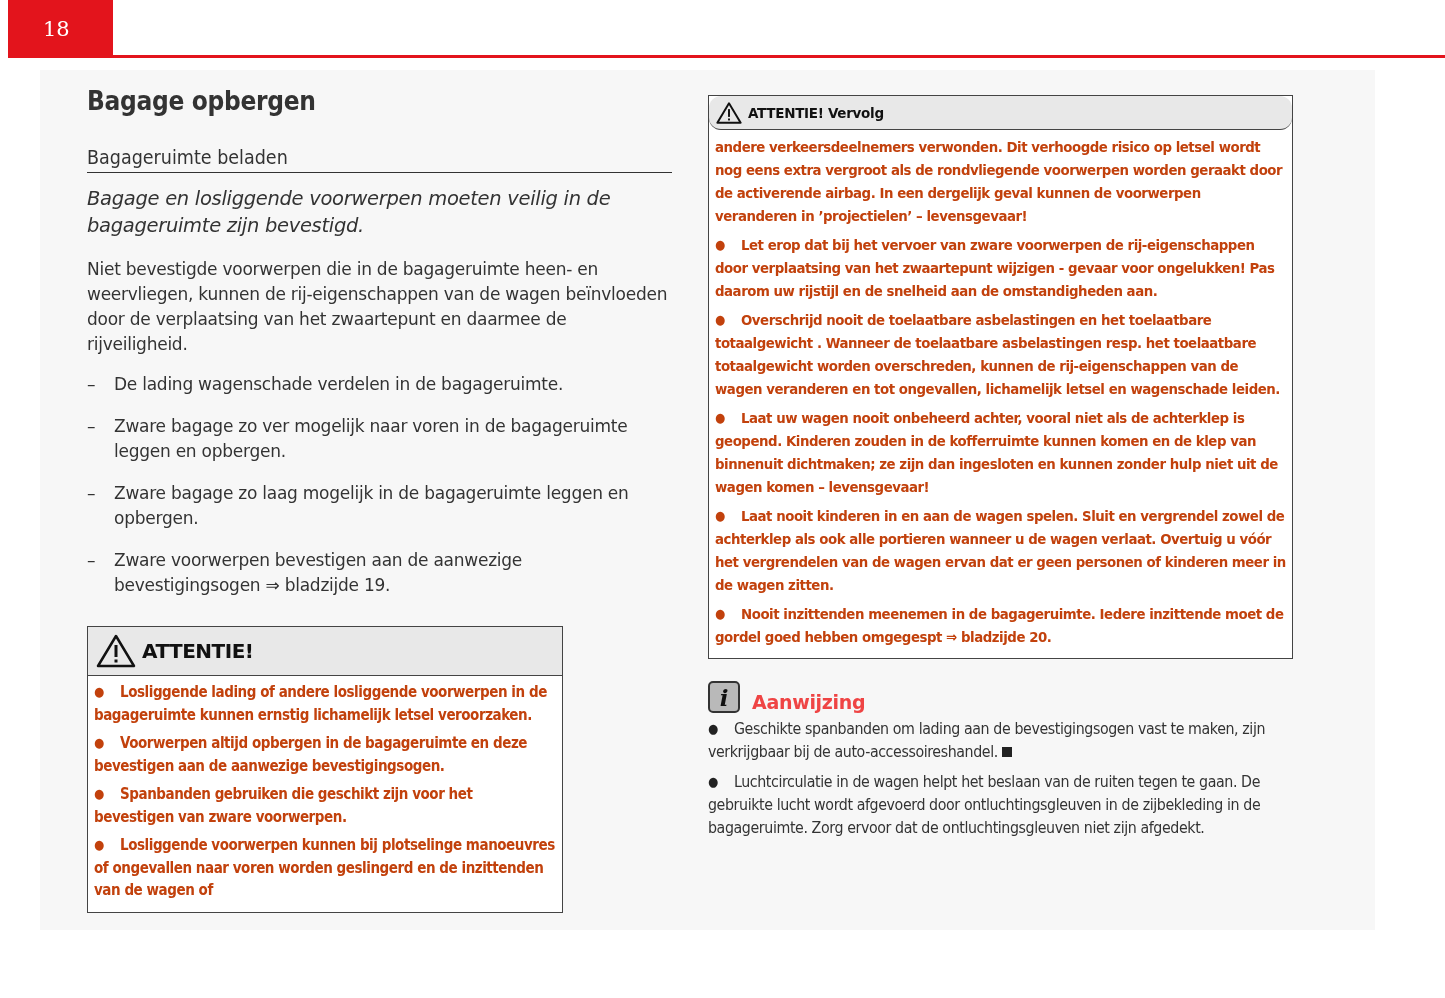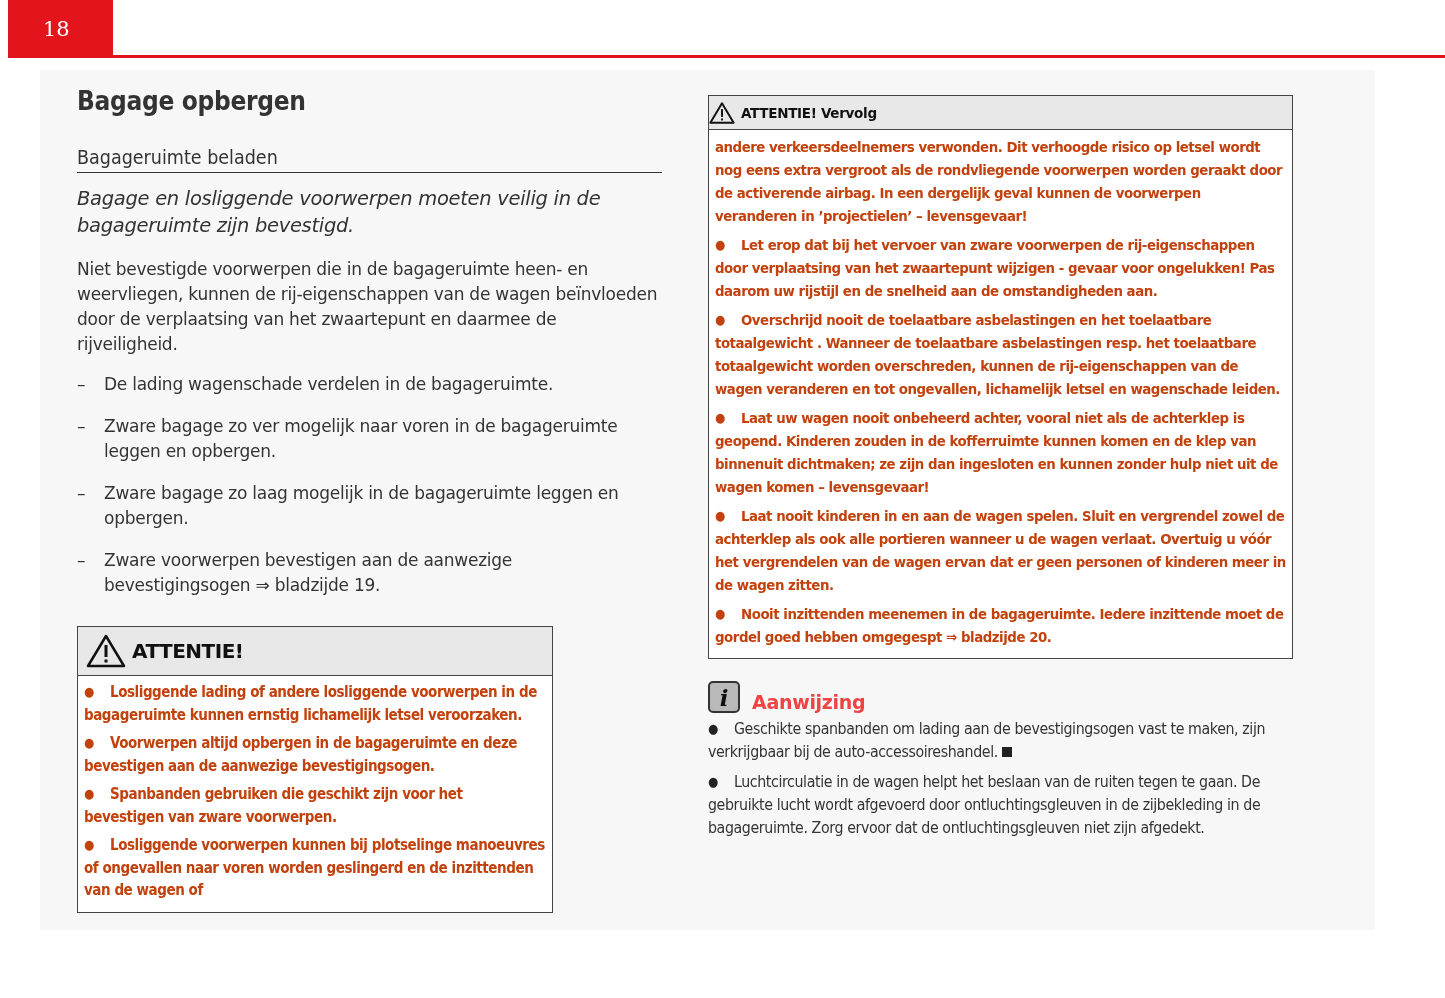--- a/index.html
+++ b/index.html
@@ -18,21 +18,21 @@
     .page-number-box {
       position: absolute; left: 0; top: 0; width: 105px; height: 58px;
       background: #e3141c; color: #fff;
       font-family: "DejaVu Serif", "Liberation Serif", serif;
       font-size: 21px; line-height: 58px; padding-left: 35px; box-sizing: border-box;
     }
     .header-rule {
       position: absolute; left: 105px; top: 55px; width: 1340px; height: 3px; background: #e3141c;
     }
 
-    .left-col { position: absolute; left: 77px; top: 86px; width: 585px; }
+    .left-col { position: absolute; left: 87px; top: 86px; width: 585px; }
     .right-col { position: absolute; left: 708px; top: 95px; width: 585px; }
 
     .title {
       font-size: 26px; font-weight: bold; color: #333; margin: 0 0 30px 0; letter-spacing: -0.3px;
       font-family: "DejaVu Sans Condensed", "DejaVu Sans", sans-serif;
     }
     .subtitle {
       font-size: 19.5px; font-weight: normal; color: #333; margin: 0;
       padding-bottom: 3px; border-bottom: 1.5px solid #333;
       font-family: "DejaVu Sans Condensed", "DejaVu Sans", sans-serif;
@@ -55,21 +55,21 @@
     .warn-box {
       border: 1.5px solid #444; background: #fff; box-sizing: border-box;
     }
     .warn-head {
       background: #e8e8e8; border-bottom: 1.5px solid #444;
       display: flex; align-items: center; color: #111; font-weight: bold;
     }
     .warn-box.left { margin-top: 28px; width: 476px; }
     .warn-box.left .warn-head { height: 48px; padding-left: 8px; font-size: 20px; letter-spacing: -0.5px; }
     .warn-box.right { width: 585px; }
-    .warn-box.right .warn-head { height: 33px; font-size: 13.5px; letter-spacing: -0.3px; }
+    .warn-box.right .warn-head { height: 33px; padding-left: 7px; font-size: 13.5px; letter-spacing: -0.3px; border-radius: 12px; }
     .warn-head svg { margin-right: 6px; }
     .warn-body { padding: 2px 6px 4px 6px; }
     .warn-item {
       font-weight: bold; font-size: 15px; line-height: 22.5px; color: #c2410c;
       margin: 3px 0 6px 0; letter-spacing: -0.45px;
       font-family: "DejaVu Sans Condensed", "DejaVu Sans", sans-serif;
     }
     .warn-box.right .warn-item { font-size: 14.8px; line-height: 23px; }
     .bullet { display: inline-block; width: 26px; font-size: 13px; vertical-align: 1px; }
 

